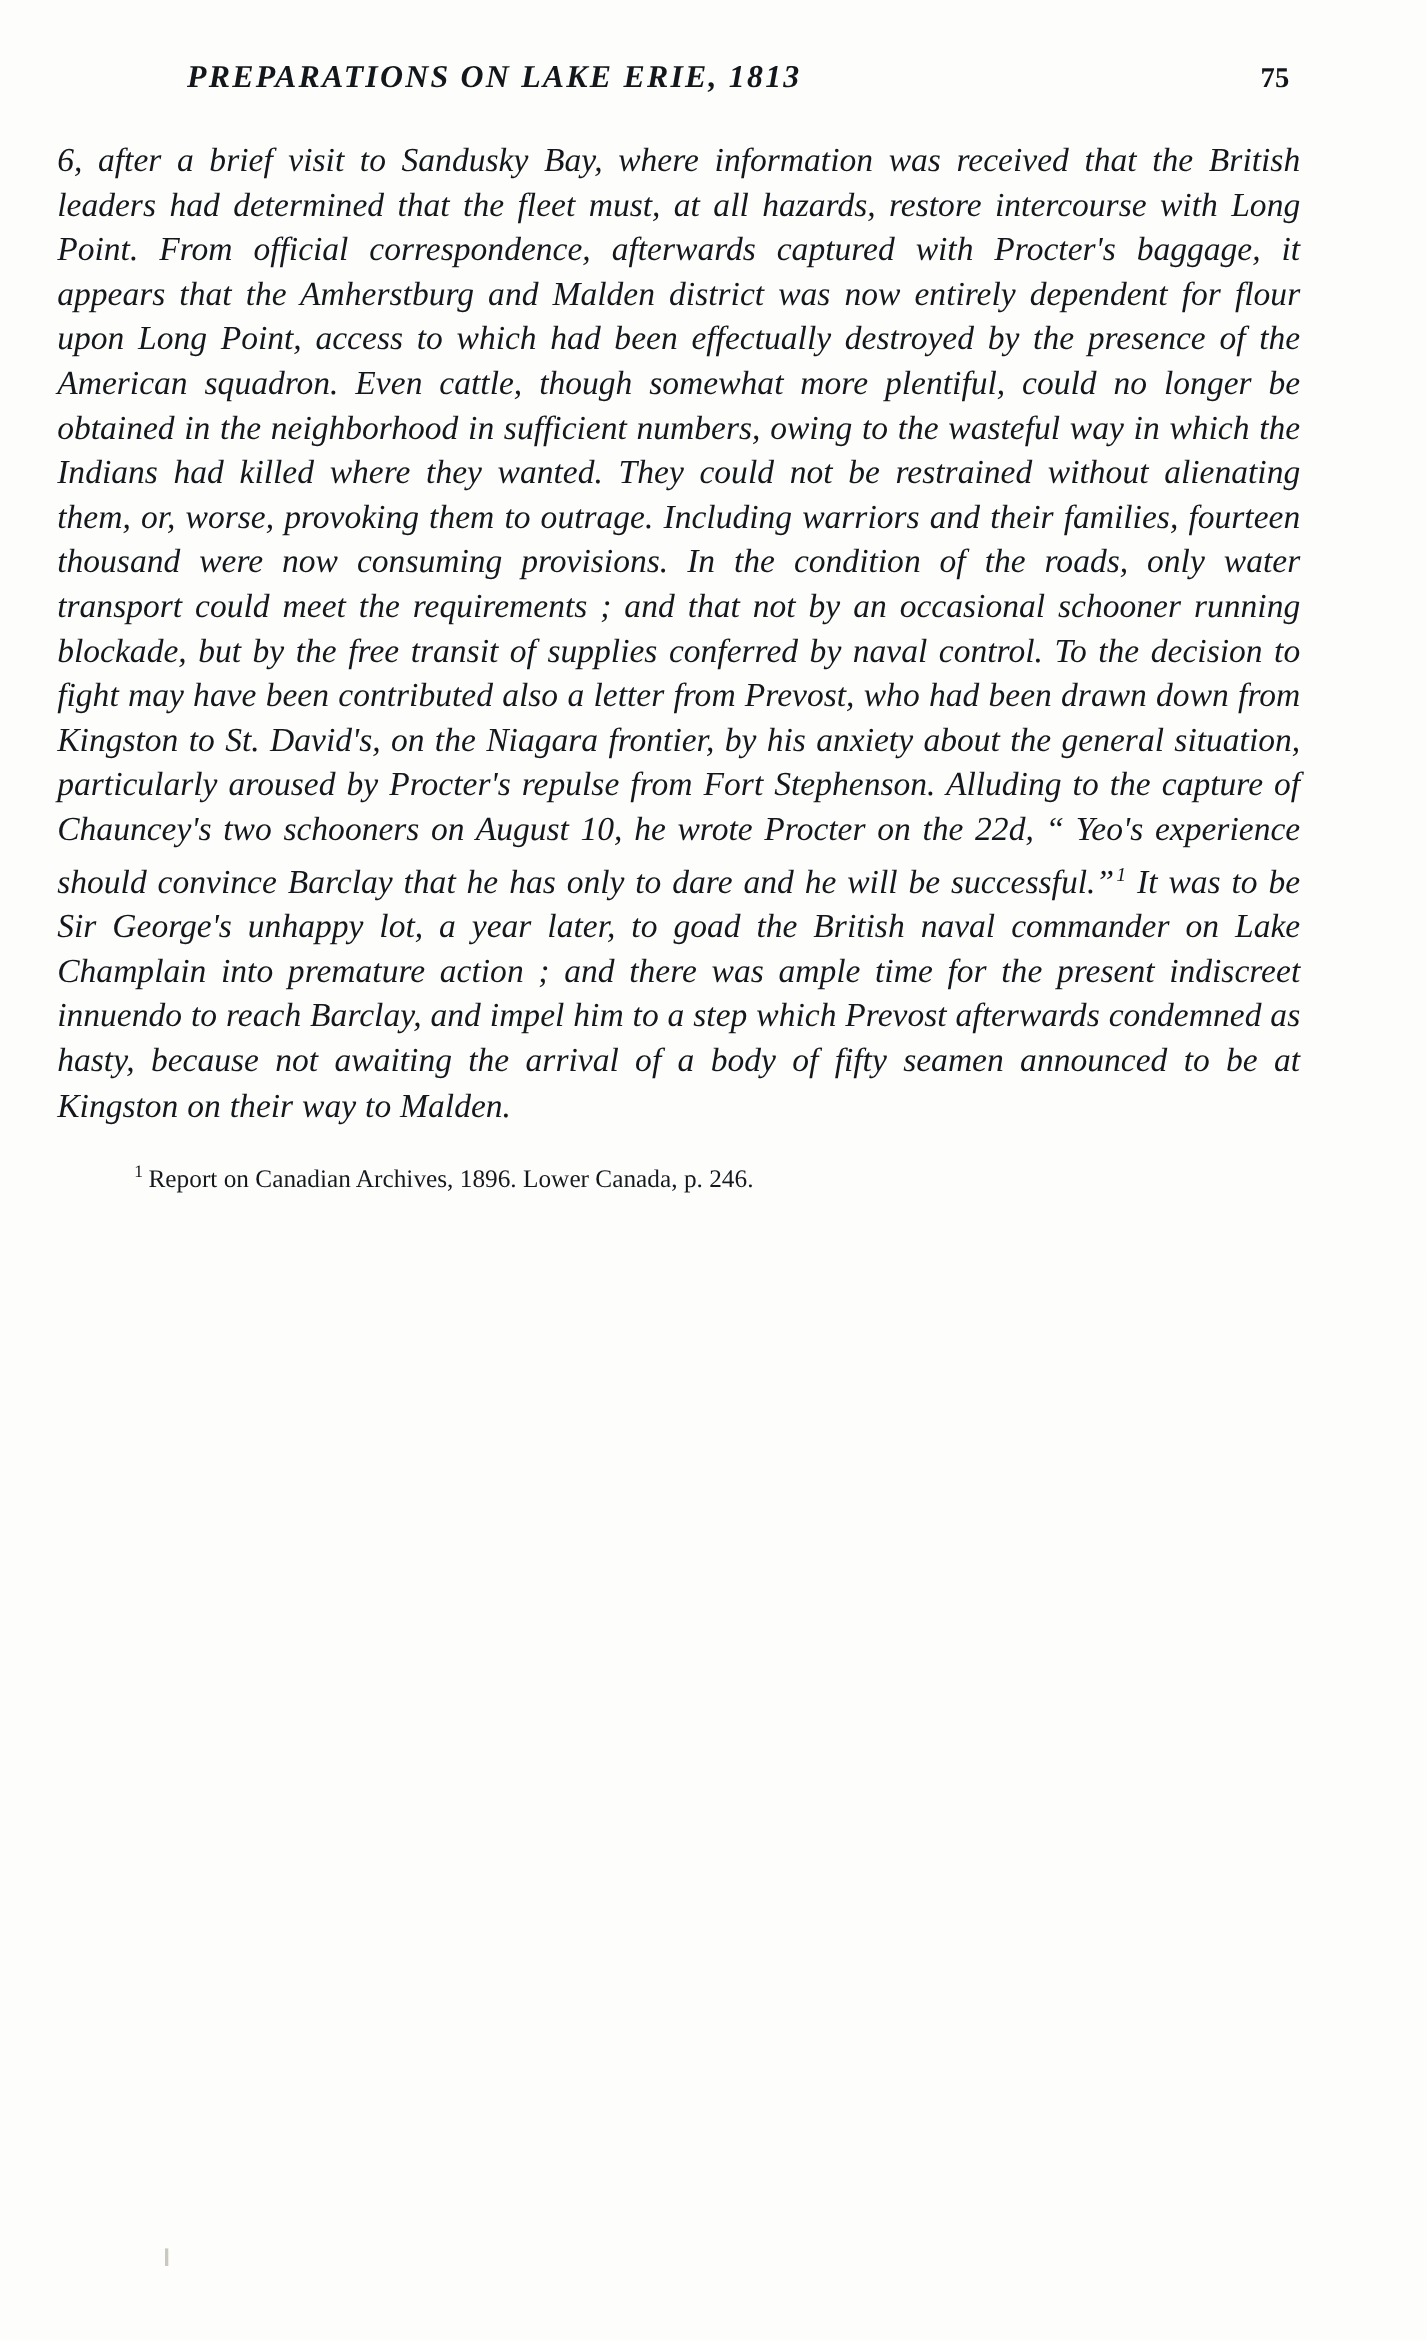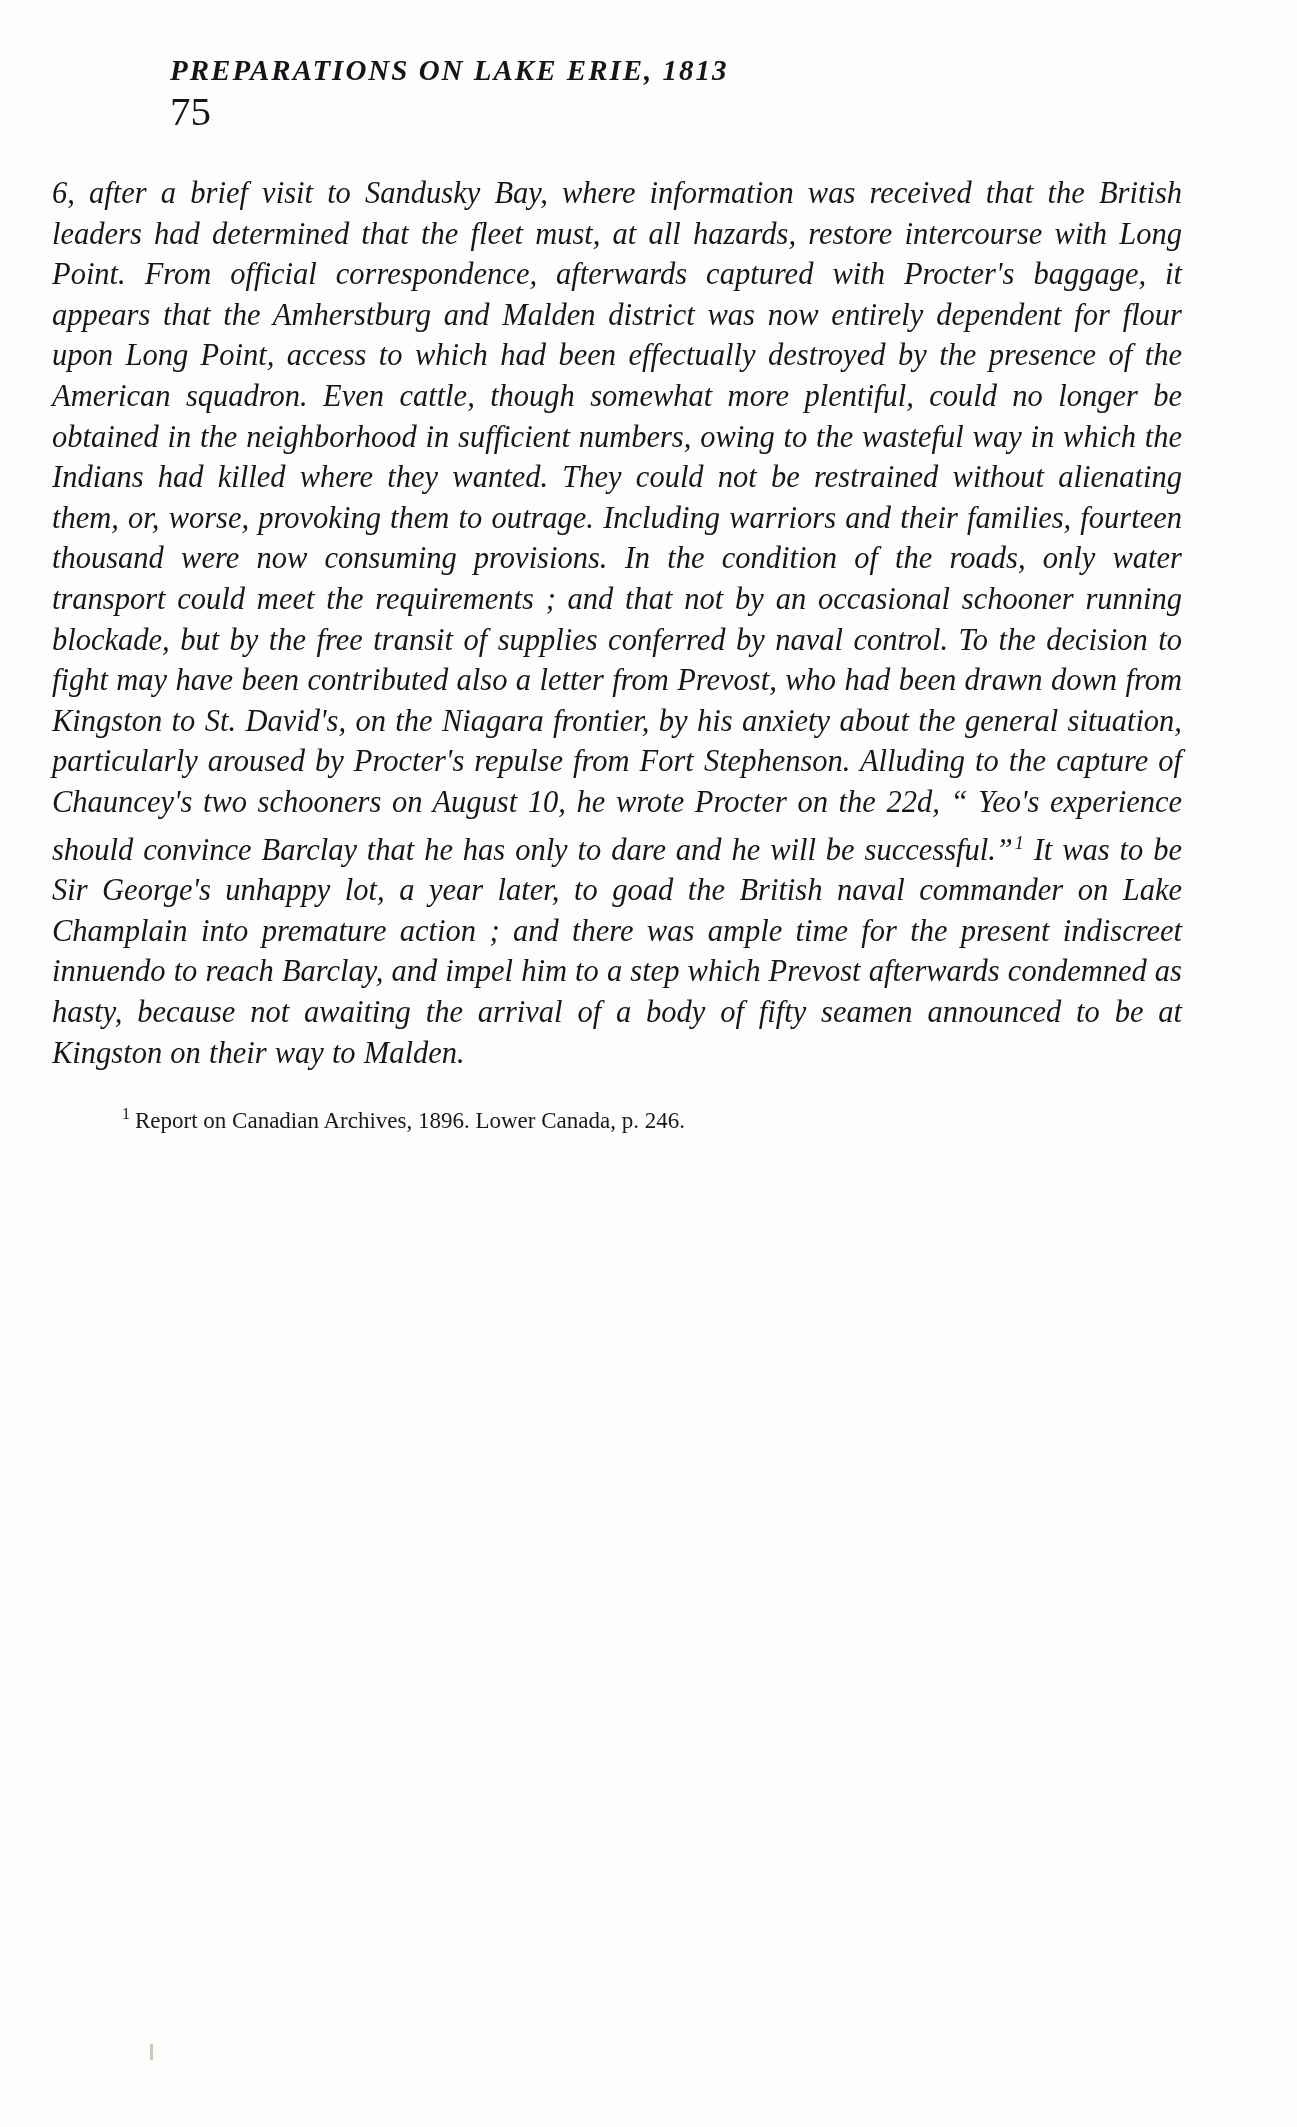--- a/index.html
+++ b/index.html
@@ -20,35 +20,34 @@
     left: 52px;
     top: 54px;
     width: 1130px;
   }
   .header {
     display: flex;
     align-items: baseline;
     justify-content: space-between;
     margin: 0 0 0 0;
     padding-left: 118px;
-    flex-direction: column;
   }
   .running-head {
     font-family: "Liberation Serif", serif;
     font-style: italic;
     font-weight: bold;
     font-size: 29px;
     letter-spacing: 2.0px;
     color: #13171c;
     white-space: nowrap;
   }
   .folio {
     font-family: "Liberation Serif", serif;
-    font-size: 41px;
-    font-weight: normal;
+    font-size: 26px;
+    font-weight: bold;
     color: #13171c;
     padding-right: 10px;
   }
   .body-text {
     margin-top: 38px;
     font-family: "Liberation Serif", serif;
     font-size: 30.5px;
     line-height: 40.6px;
     color: #14181d;
     text-align: justify;

